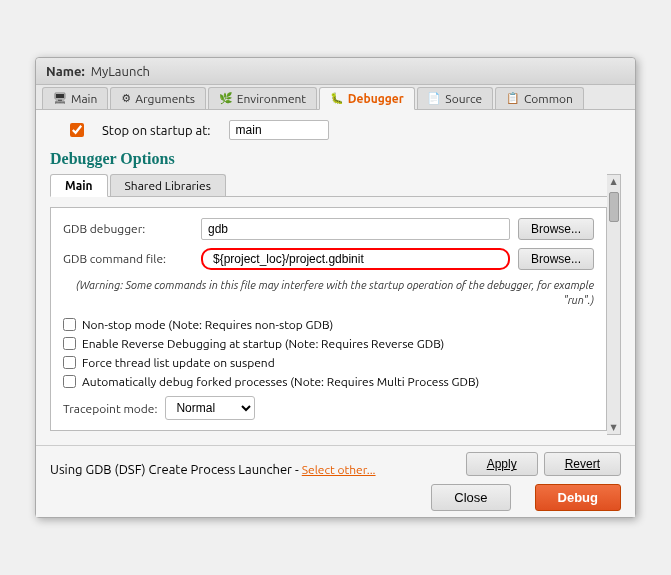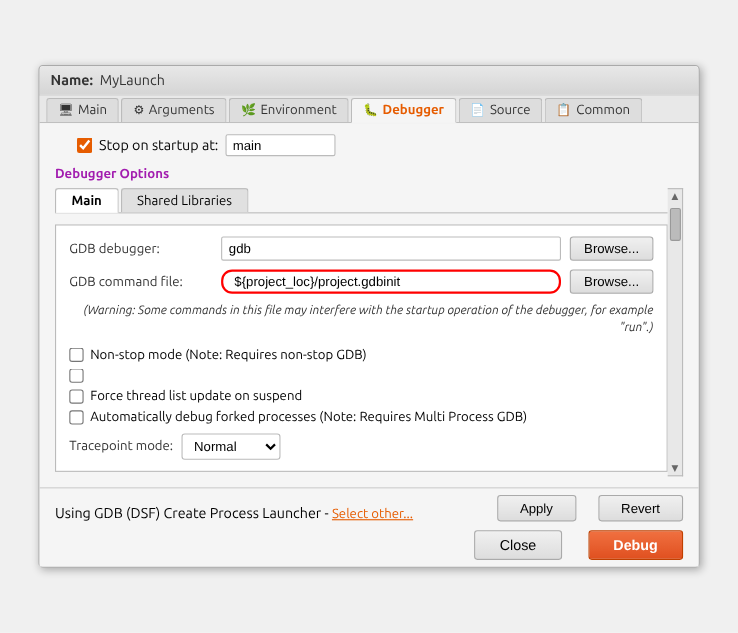--- a/index.html
+++ b/index.html
@@ -67,42 +67,43 @@
       margin-bottom: -1px;
       z-index: 1;
     }
     .dialog-content {
       padding: 10px 14px;
       background: #f5f5f5;
     }
     .startup-row {
       display: flex;
       align-items: center;
-      gap: 6px;
+      gap: 18px;
       margin-bottom: 10px;
       padding-left: 20px;
     }
     .checkbox {
       width: 14px;
       height: 14px;
       accent-color: #e65c00;
     }
     .startup-input {
       border: 1px solid #bbb;
       background: white;
       padding: 2px 6px;
       font-size: 12px;
       width: 100px;
       border-radius: 2px;
     }
     .section-label {
-      font-size: 12px;
-      color: #a21caf;
+      font-size: 16px;
+      color: #0f766e;
       margin-bottom: 6px;
       font-weight: bold;
+      font-family: Liberation Serif, serif;
     }
     .inner-tabs {
       display: flex;
       border-bottom: 1px solid #bbb;
       margin-bottom: 10px;
     }
     .inner-tab {
       padding: 4px 14px;
       border: 1px solid #bbb;
       border-bottom: none;
@@ -209,21 +210,22 @@
       margin-bottom: 8px;
     }
     .select-other-link {
       color: #e65c00;
       text-decoration: underline;
       cursor: pointer;
       font-size: 12px;
     }
     .footer-top-btns {
       display: flex;
-      gap: 20px;
+      gap: 6px;
+      text-decoration: underline;
     }
     .footer-btn {
       padding: 4px 20px;
       border: 1px solid #aaa;
       background: linear-gradient(to bottom, #f0f0f0, #ddd);
       cursor: pointer;
       font-size: 12px;
       border-radius: 3px;
     }
     .footer-bottom {
@@ -358,20 +360,21 @@
           </div>
 
           <div class="warning-text">(Warning: Some commands in this file may interfere with the startup operation of the debugger, for example "run".)</div>
 
           <div class="check-row">
             <input type="checkbox" style="">
             <span>Non-stop mode (Note: Requires non-stop GDB)</span>
           </div>
           <div class="check-row">
             <input type="checkbox" style="">
+            <span>Enable Reverse Debugging at startup (Note: Requires Reverse GDB)</span>
           </div>
           <div class="check-row">
             <input type="checkbox" style="">
             <span>Force thread list update on suspend</span>
           </div>
           <div class="check-row">
             <input type="checkbox" style="">
             <span>Automatically debug forked processes (Note: Requires Multi Process GDB)</span>
           </div>
 

